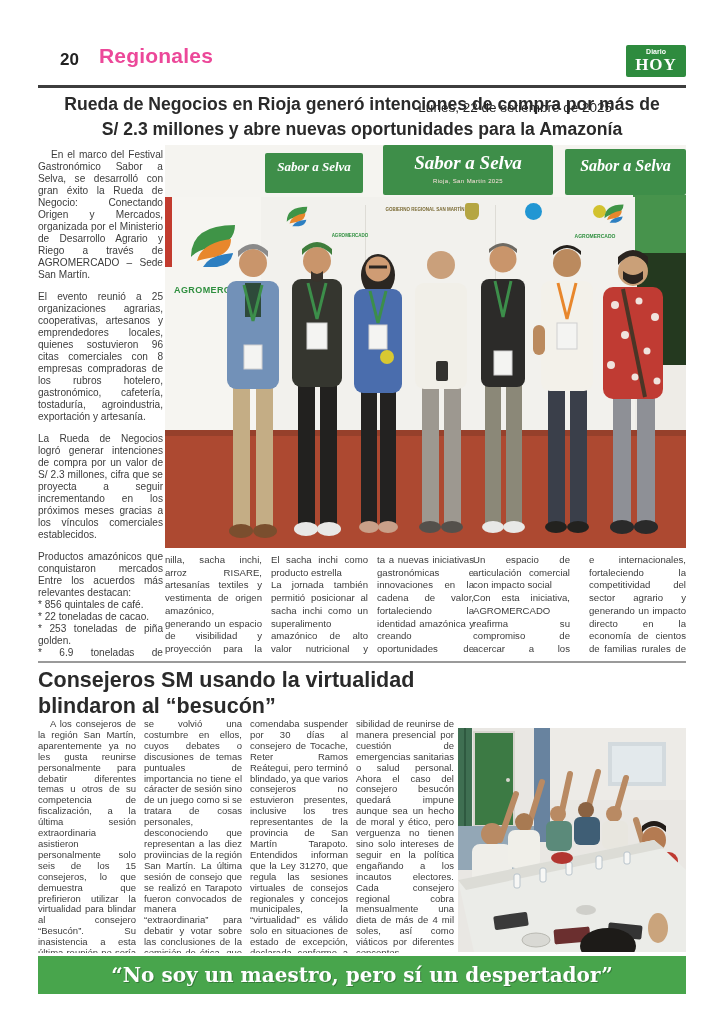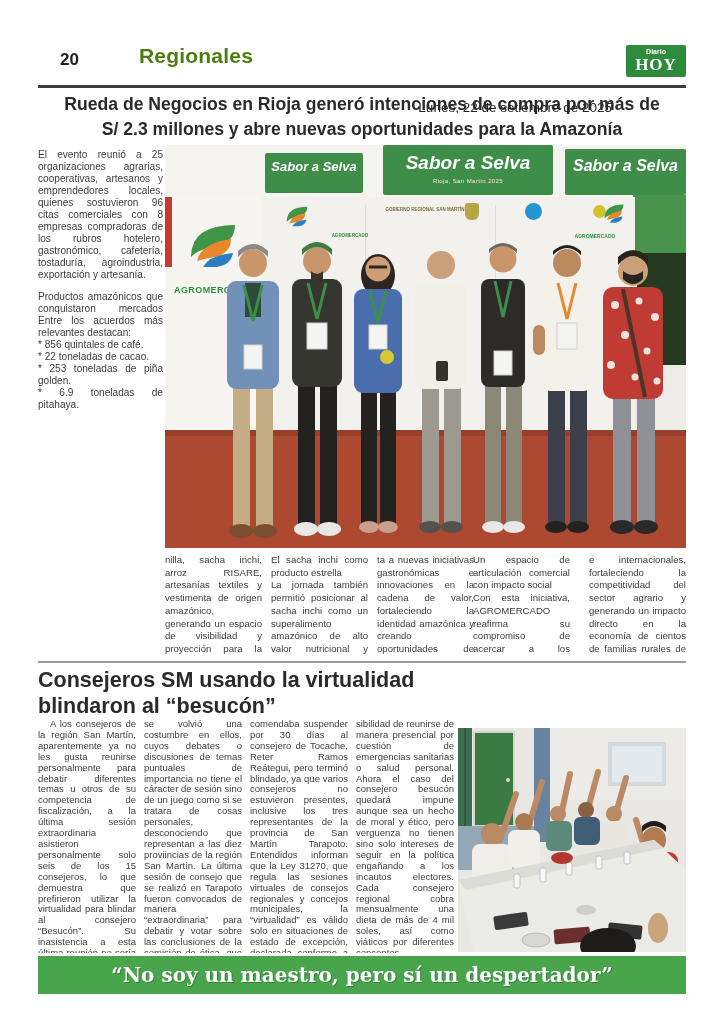--- a/index.html
+++ b/index.html
@@ -4,21 +4,21 @@
 <style>
   html,body{margin:0;padding:0;}
   body{
     width:723px;height:1024px;background:#ffffff;position:relative;
     font-family:"Liberation Sans", sans-serif;color:#3c3c3c;overflow:hidden;
   }
   .abs{position:absolute;}
 
   
   .pagenum{left:60px;top:50px;font-size:17px;font-weight:bold;color:#222;}
-  .section{left:99px;top:44px;font-size:21px;font-weight:bold;color:#4d7c0f;letter-spacing:.2px;margin-left:40px;}
+  .section{left:99px;top:44px;font-size:21px;font-weight:bold;color:#ec4899;letter-spacing:.2px;}
   .date{left:380px;top:53px;width:232px;text-align:right;font-size:13.5px;color:#222;margin-top:47px;}
   .hoybox{left:626px;top:45px;width:60px;height:32px;background:#2e8b3e;border-radius:2px;text-align:center;color:#fff;}
   .hoybox .t{font-size:7px;font-weight:bold;line-height:9px;display:block;margin-top:2px;}
   .hoybox .m{font-family:"Liberation Serif", serif;font-weight:bold;font-size:17px;line-height:18px;display:block;letter-spacing:1px;}
   .toprule{left:38px;top:85px;width:648px;height:3px;background:#3d3d3d;}
 
   
   .h1{left:38px;top:92px;width:648px;text-align:center;font-size:17.6px;font-weight:bold;
       color:#2a2a2a;line-height:25px;white-space:pre-line;}
   .h2{left:38px;top:667px;width:648px;font-size:21.5px;font-weight:bold;
@@ -35,21 +35,21 @@
   .divider{left:38px;top:661px;width:648px;height:2px;background:#9a9a9a;}
 
   
   .a2-col{top:719px;width:98px;height:234px;overflow:hidden;font-size:9.5px;line-height:10.9px;text-align:justify;}
   .a2-col.ind{text-indent:12px;}
 
   
   .photo1{left:165px;top:145px;width:521px;height:403px;background:#eeece7;overflow:hidden;}
   .tent{left:0;top:0;width:521px;height:55px;background:#f5f4f0;}
   .banner{background:#3e8e49;border-radius:2px;text-align:center;color:#fff;overflow:hidden;}
-  .banner .script{font-family:Liberation Sans, sans-serif;font-style:italic;font-weight:bold;display:block;}
+  .banner .script{font-family:Liberation Serif, serif;font-style:italic;font-weight:bold;display:block;}
   .banner .sub{display:block;color:#ffe3e0;letter-spacing:.4px;}
   .b1{left:100px;top:8px;width:98px;height:40px;}
   .b1 .script{font-size:13px;line-height:22px;margin-top:3px;}
   .b2{left:218px;top:0;width:170px;height:50px;}
   .b2 .script{font-size:19px;line-height:30px;margin-top:3px;}
   .b2 .sub{font-size:6px;}
   .b3{left:400px;top:4px;width:121px;height:46px;}
   .b3 .script{font-size:16px;line-height:27px;margin-top:3px;}
   .greenR{left:468px;top:50px;width:53px;height:62px;background:#47934c;}
   .foliage{left:472px;top:108px;width:49px;height:112px;background:#24391f;}
@@ -85,21 +85,23 @@
 <div class="abs hoybox">
   <span class="t">Diario</span>
   <span class="m">HOY</span>
 </div>
 <div class="abs toprule"></div>
 
 <div class="abs h1">Rueda de Negocios en Rioja generó intenciones de compra por más de
 S/ 2.3 millones y abre nuevas oportunidades para la Amazonía</div>
 
 <div class="abs a1-left">
+  <p class="ind">En el marco del Festival Gastronómico Sabor a Selva, se desarrolló con gran éxito la Rueda de Negocio: Conectando Origen y Mercados, organizada por el Ministerio de Desarrollo Agrario y Riego a través de AGROMERCADO – Sede San Martín.</p>
   <p>El evento reunió a 25 organizaciones agrarias, cooperativas, artesanos y emprendedores locales, quienes sostuvieron 96 citas comerciales con 8 empresas compradoras de los rubros hotelero, gastronómico, cafetería, tostaduría, agroindustria, exportación y artesanía.</p>
+  <p>La Rueda de Negocios logró generar intenciones de compra por un valor de S/ 2.3 millones, cifra que se proyecta a seguir incrementando en los próximos meses gracias a los vínculos comerciales establecidos.</p>
   <p class="pre">Productos amazónicos que conquistaron mercados Entre los acuerdos más relevantes destacan:
 * 856 quintales de café.
 * 22 toneladas de cacao.
 * 253 toneladas de piña golden.
 * 6.9 toneladas de pitahaya.</p>
 
 </div>
 
 <div class="abs photo1">
   <div class="abs tent"></div>

